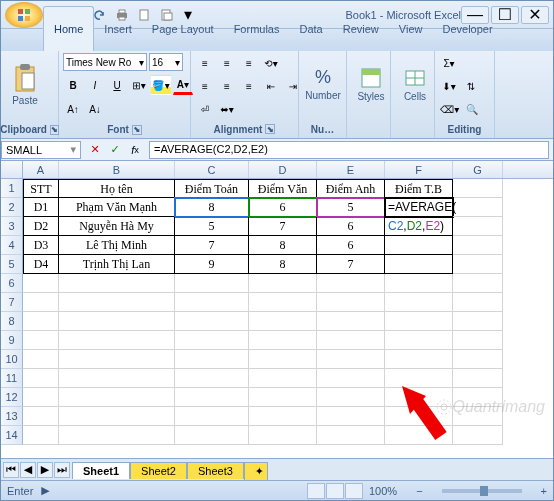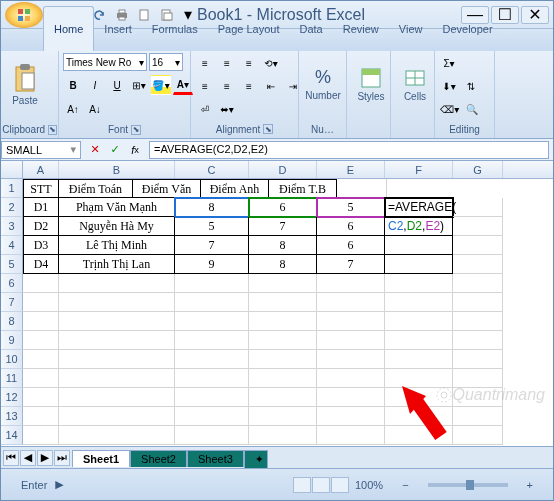--- a/index.html
+++ b/index.html
@@ -5,32 +5,32 @@
 * { box-sizing: border-box; margin: 0; padding: 0; font-family: Tahoma, sans-serif; }
 body { width: 554px; height: 501px; overflow: hidden; background: #fff; position: relative; }
 
 .window { border: 1px solid #6b8fb5; width: 554px; height: 501px; display: flex; flex-direction: column; }
 
 .titlebar { height: 28px; background: linear-gradient(#e8f0fa, #d8e6f5); display: flex; align-items: center; padding: 0 4px; border-bottom: 1px solid #a5bdd9; }
 .office-btn { width: 38px; height: 26px; border-radius: 50%; background: radial-gradient(#fffde0,#fdcf59,#d17a22); margin-right: 4px; display: flex; align-items: center; justify-content: center; }
 .office-btn svg { width: 20px; height: 20px; }
 .qat { display: flex; gap: 4px; align-items: center; }
 .qat-btn { width: 18px; height: 18px; display: flex; align-items: center; justify-content: center; cursor: pointer; }
-.title-text { flex: 1; text-align: left; font-size: 16px; color: #3b5a82; }
+.title-text { flex: 1; text-align: right; font-size: 11px; color: #3b5a82; }
 .win-controls { display: flex; gap: 2px; }
 .win-btn { width: 28px; height: 18px; border: 1px solid #a5bdd9; background: #e8f0fa; display: flex; align-items: center; justify-content: center; cursor: pointer; border-radius: 2px; }
 
 .ribbon-tabs { height: 22px; background: linear-gradient(#d8e6f5,#c8daf0); display: flex; align-items: flex-end; padding-left: 42px; font-size: 11px; }
 .tab { padding: 16px 10px; color: #3b5a82; cursor: pointer; }
 .tab.active { background: #e8f0fa; border: 1px solid #a5bdd9; border-bottom: none; border-radius: 3px 3px 0 0; color: #1a3c6e; }
 
 .ribbon { height: 88px; background: linear-gradient(#e8f0fa,#d1e0f0); border-bottom: 1px solid #8faad0; display: flex; font-size: 10px; }
 .group { border-right: 1px solid #b5cde6; padding: 2px 4px; display: flex; flex-direction: column; justify-content: space-between; position: relative; }
 .group-row { display: flex; gap: 2px; align-items: center; }
-.group-label { text-align: center; color: #3b5a82; font-size: 10px; padding: 1px 0; display:flex; justify-content:center; gap:3px; align-items:center;}
+.group-label { text-align: center; color: #3b5a82; font-size: 10px; padding: 1px 0; display:flex; justify-content:center; gap:3px; align-items:center;font-weight:bold;}
 .dl { width:10px;height:10px;border:1px solid #8faad0;display:inline-flex;align-items:center;justify-content:center;font-size:8px;cursor:pointer;}
 .rib-btn { min-width: 20px; height: 20px; display: flex; align-items: center; justify-content: center; cursor: pointer; border: 1px solid transparent; }
 .big-btn { width: 40px; height: 62px; display: flex; flex-direction: column; align-items: center; justify-content: center; gap: 2px; cursor: pointer; font-size: 10px; color: #3b5a82; }
 .font-combo { width: 84px; height: 18px; border: 1px solid #8faad0; background: #fff; font-size: 10px; padding: 1px 2px; display:flex;align-items:center;justify-content:space-between; }
 .size-combo { width: 34px; height: 18px; border: 1px solid #8faad0; background: #fff; font-size: 10px; padding: 1px 2px; display:flex;align-items:center;justify-content:space-between;}
 
 .fbar { height: 22px; border-bottom: 1px solid #8faad0; display: flex; align-items: center; background: #e8f0fa; font-size: 11px; }
 .name-box { width: 80px; height: 18px; border: 1px solid #8faad0; background: #fff; padding: 1px 4px; display:flex;align-items:center;justify-content:space-between;}
 .fbar-btns { display: flex; gap: 4px; padding: 0 6px; }
 .fbar-btn { width: 16px; height: 16px; cursor: pointer; display:flex;align-items:center;justify-content:center;}
@@ -48,23 +48,23 @@
 .tbl-top { border-top: 1px solid #000; }
 .tbl-left { border-left: 1px solid #000; }
 .center { text-align: center; font-family: Liberation Serif, serif; }
 
 .arrow { position: absolute; left: 395px; top: 225px; pointer-events: none; z-index: 10; }
 
 .sheet-tabs { height: 22px; background: #dde8f5; border-top: 1px solid #8faad0; display: flex; align-items: center; font-size: 11px; }
 .nav-btns { display: flex; padding: 0 2px; gap: 1px; }
 .nav-btn { width: 16px; height: 16px; cursor: pointer; display:flex;align-items:center;justify-content:center;border:1px solid #a5bdd9;background:#e8f0fa;}
 .stab { padding: 2px 10px; background: #fff; border: 1px solid #8faad0; border-bottom: none; cursor: pointer; margin-top:2px;}
-.stab.inactive { background: #0f766e; }
-
-.status { height: 32px; background: linear-gradient(#d8e6f5,#c8daf0); border-top: 1px solid #8faad0; display: flex; align-items: center; font-size: 11px; color: #3b5a82; padding: 0 20px; justify-content: space-between; }
+.stab.inactive { background: #fde047; }
+
+.status { height: 20px; background: linear-gradient(#d8e6f5,#c8daf0); border-top: 1px solid #8faad0; display: flex; align-items: center; font-size: 11px; color: #3b5a82; padding: 0 6px; justify-content: space-between; }
 .zoom { display: flex; align-items: center; gap: 19px; }
 .zoom-slider { width: 80px; height: 4px; background: #a5bdd9; position: relative; }
 .zoom-thumb { position: absolute; left: 38px; top: -3px; width: 8px; height: 10px; background: #6b8fb5; }
 .view-btns { display:flex; gap:1px; margin-right:6px;}
 .view-btn { width:18px;height:16px;border:1px solid #a5bdd9;background:#e8f0fa;cursor:pointer;}
 
 .wA{width:36px}.wB{width:116px}.wC{width:74px}.wD{width:68px}.wE{width:68px}.wF{width:68px}.wG{width:50px}
 
 .watermark { position: absolute; right: 8px; bottom: 42px; font-size: 16px; color: rgba(150,150,150,0.35); font-style: italic; display:flex;align-items:center;gap:0;}
 </style>
@@ -126,22 +126,22 @@
     <div class="win-controls">
       <div class="win-btn">—</div>
       <div class="win-btn">☐</div>
       <div class="win-btn">✕</div>
     </div>
   </div>
 
   <div class="ribbon-tabs">
     <div class="tab active">Home</div>
     <div class="tab">Insert</div>
+    <div class="tab">Page Layout</div>
     <div class="tab">Formulas</div>
-    <div class="tab">Page Layout</div>
     <div class="tab">Data</div>
     <div class="tab">Review</div>
     <div class="tab">View</div>
     <div class="tab">Developer</div>
   </div>
 
   <div class="ribbon">
     <div class="group" style="width:58px">
       <div class="big-btn">
         <svg width="26" height="30" viewBox="0 0 26 30">
@@ -286,20 +286,21 @@
       <div class="ch wD">D</div>
       <div class="ch wE">E</div>
       <div class="ch wF">F</div>
       <div class="ch wG">G</div>
     </div>
     <div class="rows">
 
       <div class="row">
         <div class="rh">1</div>
         <div class="cell wA tbl tbl-top tbl-left center">STT</div>
+        <div class="cell wB tbl tbl-top center">Họ tên</div>
         <div class="cell wC tbl tbl-top center">Điểm Toán</div>
         <div class="cell wD tbl tbl-top center">Điểm Văn</div>
         <div class="cell wE tbl tbl-top center">Điểm Anh</div>
         <div class="cell wF tbl tbl-top center">Điểm T.B</div>
         <div class="cell wG"></div>
       </div>
 
       <div class="row">
         <div class="rh">2</div>
         <div class="cell wA tbl tbl-left center">D1</div>

